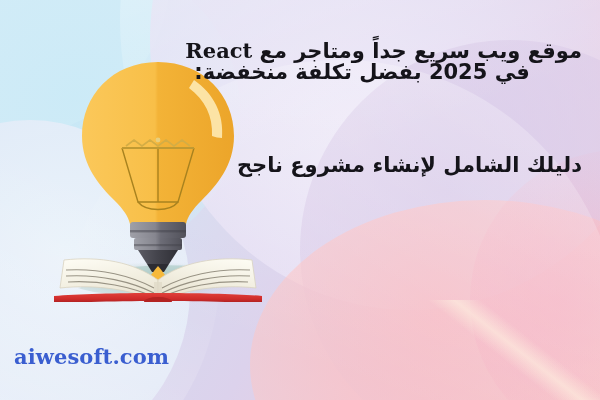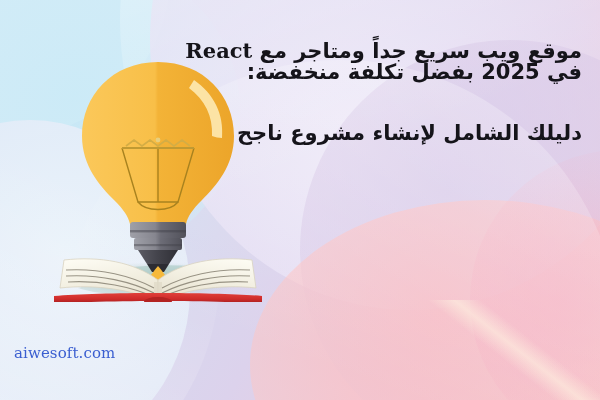--- a/index.html
+++ b/index.html
@@ -163,39 +163,39 @@
     font-family: "DejaVu Sans", sans-serif;
     font-size: 21px;
     font-weight: 700;
     line-height: 1.0;
     color: #15141a;
     white-space: nowrap;
     letter-spacing: 0px;
   }
 
   .hl-1 { }
-  .hl-2 { margin-bottom: 40px; }
+  .hl-2 { margin-bottom: 72px; text-align: center; }
   .hl-3 { margin-bottom: 0; }
 
   .latin {
     font-family: "DejaVu Serif", serif;
     font-weight: 700;
     font-size: 21px;
     direction: ltr;
     unicode-bidi: embed;
   }
 
   
   #watermark {
     position: absolute;
     left: 14px;
     top: 344px;
     font-family: "DejaVu Serif", serif;
-    font-weight: 400;
-    font-size: 15px;
+    font-weight: 700;
+    font-size: 21px;
     color: #3a5ed0;
     letter-spacing: .1px;
     text-align: center;
   }
 </style>
 </head>
 <body>
 
 <div id="canvas">
 

